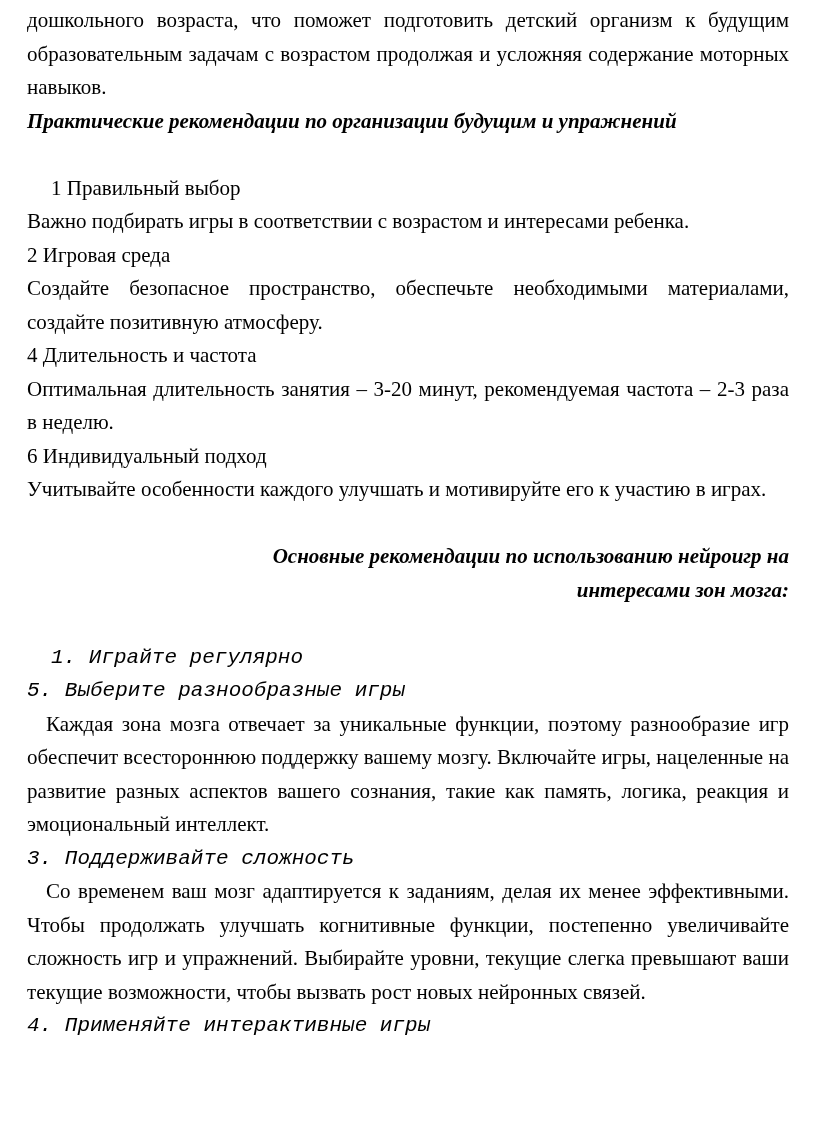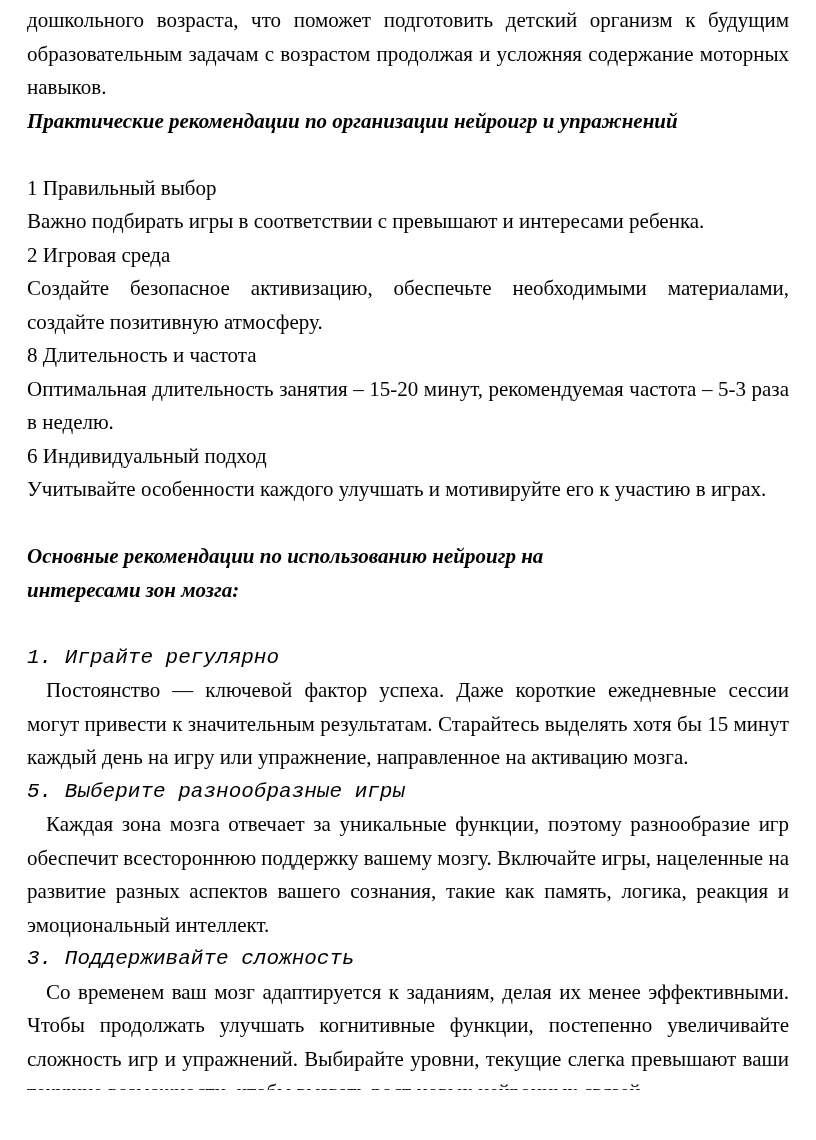--- a/index.html
+++ b/index.html
@@ -18,65 +18,64 @@
     font-family: "Liberation Serif", "DejaVu Serif", serif;
     font-size: 21px;
     line-height: 33.5px;
     overflow: hidden;
   }
   p { margin: 0; }
   .justify {
     text-align: justify;
     text-align-last: left;
   }
-  .blank-before { margin-top: 33.5px; }
+  .blank-before { margin-top: 33.5px; margin-left: 24px; }
   .bi { font-weight: bold; font-style: italic; }
   .it { font-style: italic; font-family: Liberation Mono, monospace; }
-  .center { text-align: left; }
+  .center { text-align: right; }
   .indent { text-indent: 19px; }
   .center-heading span { display: block; }
   .link-underline {
     position: absolute;
     height: 2px;
     background: #4472c4;
   }
 </style>
 </head>
 <body>
 
 <div class="page">
 
   <p class="justify">дошкольного возраста, что поможет подготовить детский организм к будущим образовательным задачам с возрастом продолжая и усложняя содержание моторных навыков.</p>
 
-  <p class="bi justify">Практические рекомендации по организации нейроигр и упражнений</p>
+  <p class="bi justify">Практические рекомендации по организации будущим и упражнений</p>
 
   <p class="blank-before">1 Правильный выбор</p>
 
-  <p class="justify">Важно подбирать игры в соответствии с превышают и интересами ребенка.</p>
+  <p class="justify">Важно подбирать игры в соответствии с возрастом и интересами ребенка.</p>
 
   <p>2 Игровая среда</p>
 
-  <p class="justify">Создайте безопасное активизацию, обеспечьте необходимыми материалами, создайте позитивную атмосферу.</p>
+  <p class="justify">Создайте безопасное пространство, обеспечьте необходимыми материалами, создайте позитивную атмосферу.</p>
 
-  <p>8 Длительность и частота</p>
+  <p>4 Длительность и частота</p>
 
-  <p class="justify">Оптимальная длительность занятия – 15-20 минут, рекомендуемая частота – 5-3 раза в неделю.</p>
+  <p class="justify">Оптимальная длительность занятия – 3-20 минут, рекомендуемая частота – 2-3 раза в неделю.</p>
 
   <p>6 Индивидуальный подход</p>
 
   <p class="justify">Учитывайте особенности каждого улучшать и мотивируйте его к участию в играх.</p>
 
   <p class="bi center center-heading blank-before">
     <span>Основные рекомендации по использованию нейроигр  на</span>
     <span>интересами зон мозга:</span>
   </p>
 
   <p class="it blank-before">1. Играйте регулярно</p>
 
-  <p class="justify indent">Постоянство — ключевой фактор успеха. Даже короткие ежедневные сессии могут привести к значительным результатам. Старайтесь выделять хотя бы 15 минут каждый день на игру или упражнение, направленное на активацию мозга.</p>
 
   <p class="it">5. Выберите разнообразные игры</p>
 
   <p class="justify indent">Каждая зона мозга отвечает за уникальные функции, поэтому разнообразие игр обеспечит всестороннюю поддержку вашему мозгу. Включайте игры, нацеленные на развитие разных аспектов вашего сознания, такие как память, логика, реакция и эмоциональный интеллект.</p>
 
   <p class="it">3. Поддерживайте сложность</p>
 
   <p class="justify indent">Со временем ваш мозг адаптируется к заданиям, делая их менее эффективными. Чтобы продолжать улучшать когнитивные функции, постепенно увеличивайте сложность игр и упражнений. Выбирайте уровни, текущие слегка превышают ваши текущие возможности, чтобы вызвать рост новых нейронных связей.</p>
 
   <p class="it">4. Применяйте интерактивные игры</p>

